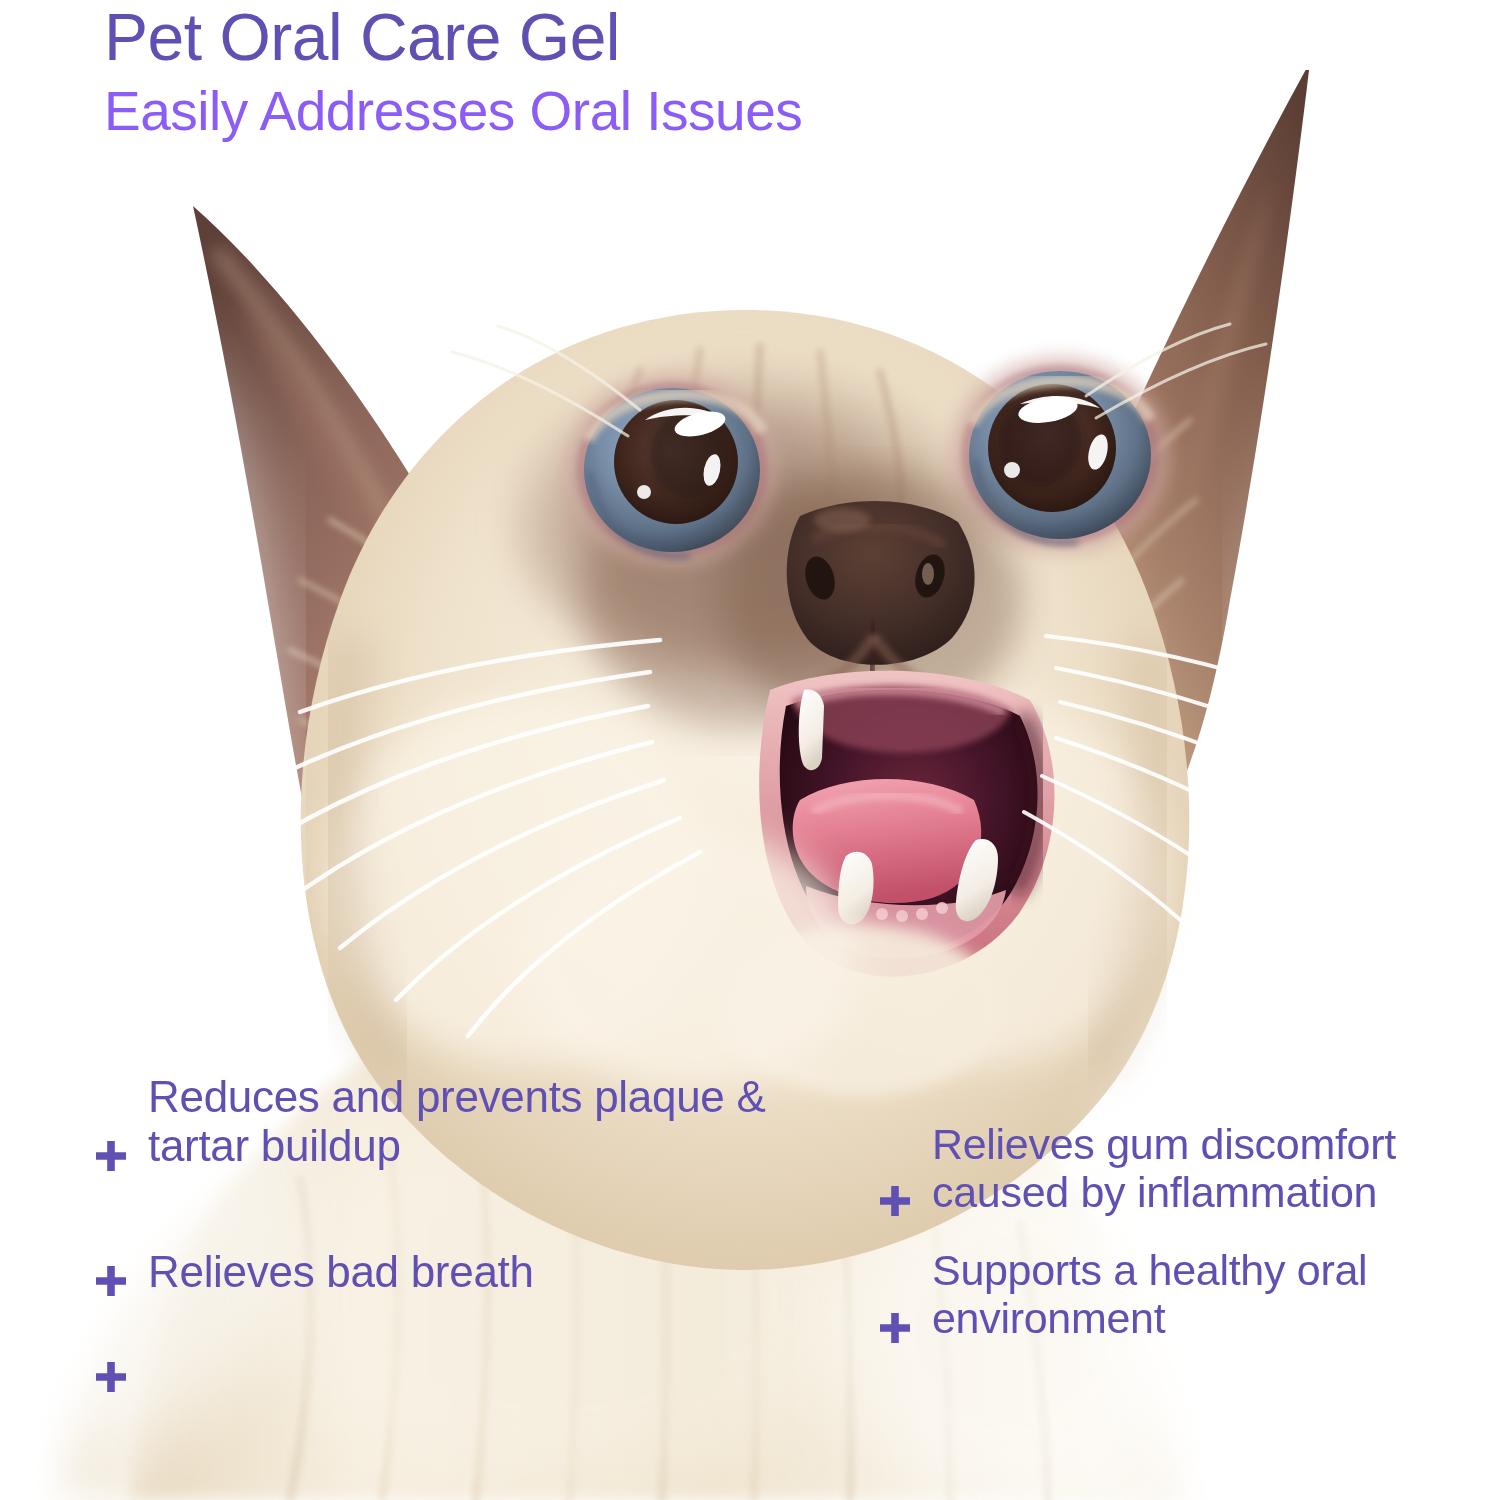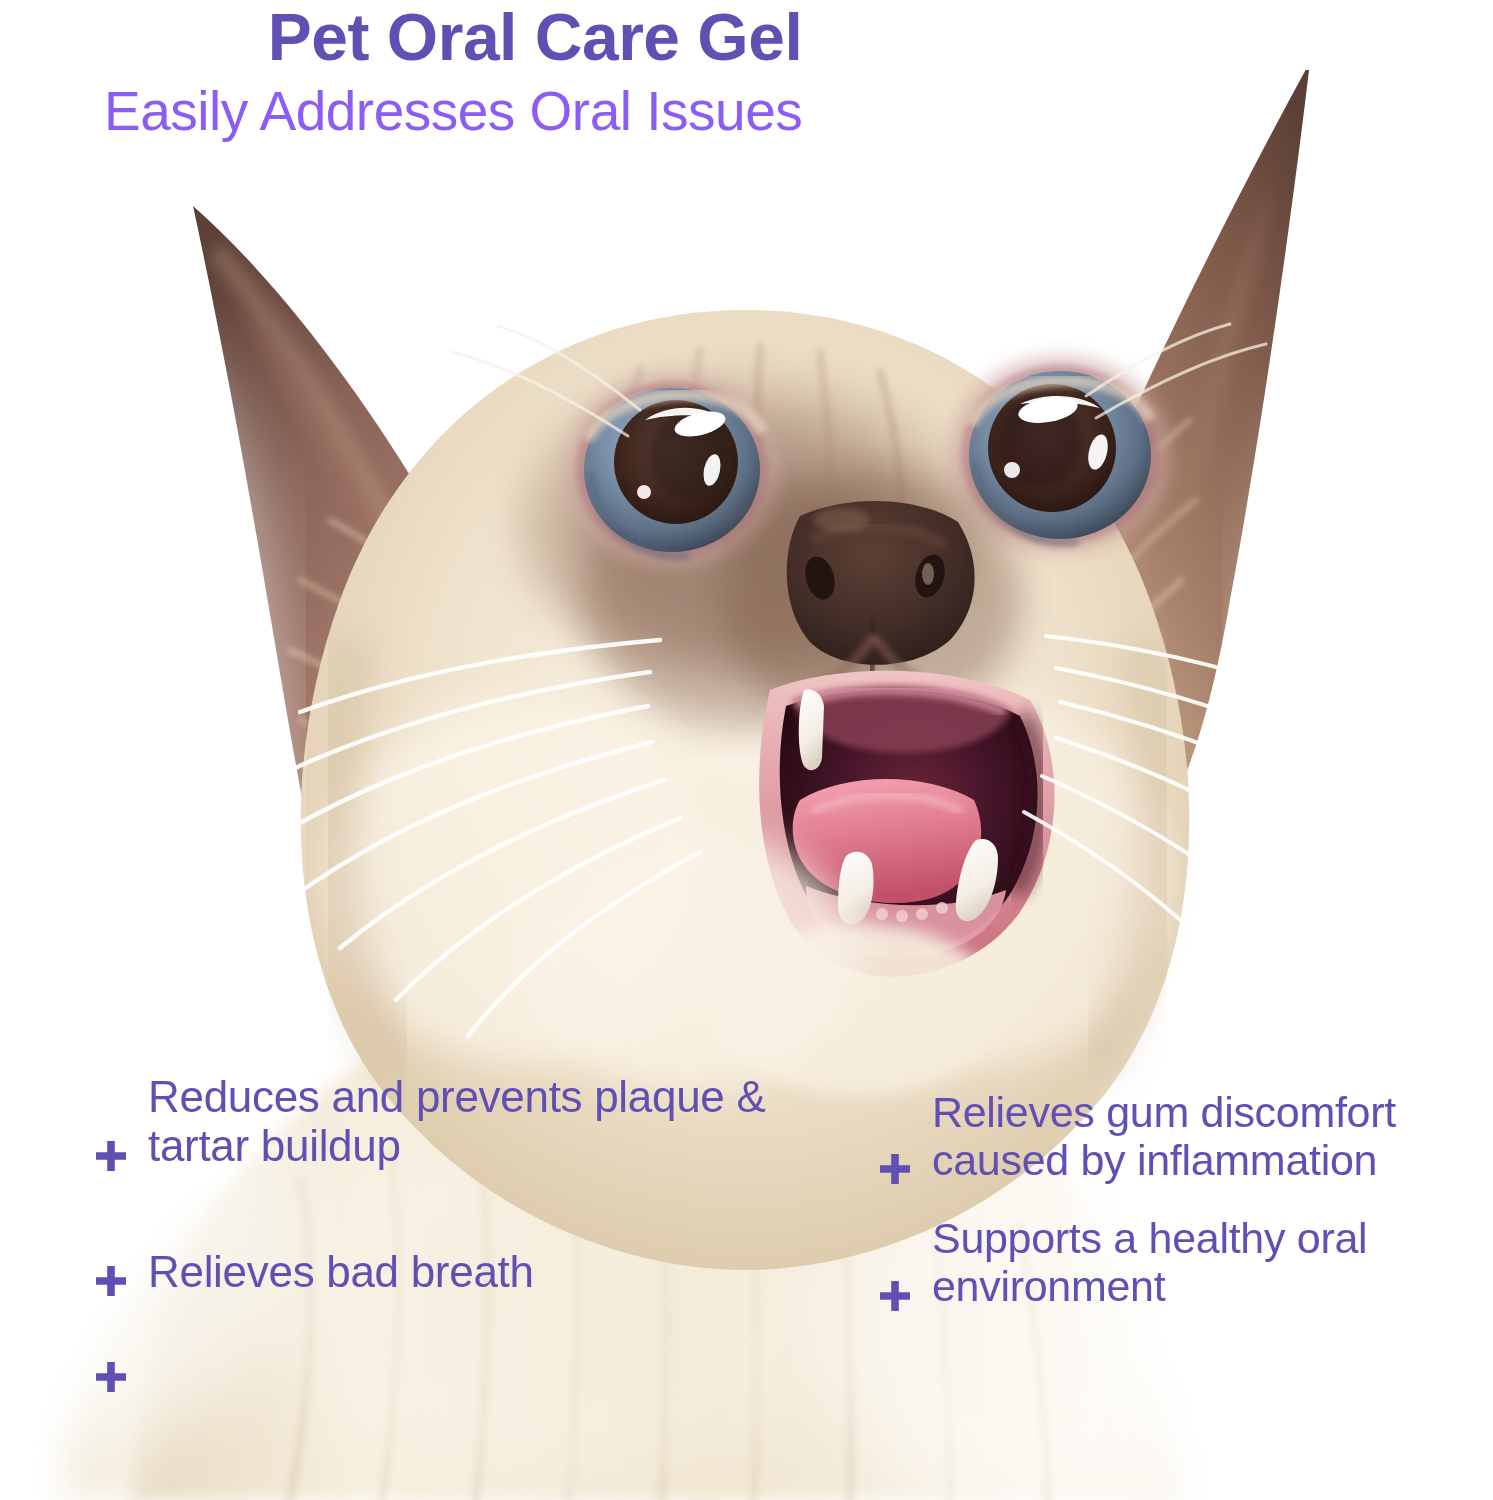--- a/index.html
+++ b/index.html
@@ -13,41 +13,40 @@
   #stage { position:relative; width:1493px; height:1500px; background:#fff; overflow:hidden; }
 
   
   #photo { position:absolute; left:0; top:0; width:1493px; height:1500px; }
   #photo svg { display:block; width:1493px; height:1500px; }
 
   
   .headline-block { position:absolute; left:104px; top:4px; z-index:40; }
   .title {
     font-size:66px;
-    font-weight:bold;
+    font-weight:normal;
     color:#6150B4;
     letter-spacing:-0.5px;
     line-height:1.0;
     white-space:nowrap;
-    text-align:right;
   }
   .subtitle {
     margin-top:14px;
     font-size:55px;
     font-weight:400;
     color:#8b5cf6;
     letter-spacing:-0.5px;
     line-height:1.0;
     white-space:nowrap;
   }
 
   
   .bullets { position:absolute; z-index:40; }
   #bullets-left  { left:96px;  top:1072px; width:720px; }
-  #bullets-right { left:880px; top:1088px; width:610px; }
+  #bullets-right { left:880px; top:1120px; width:610px; }
 
   .bullet-row { display:flex; align-items:flex-end; }
   #bullets-left  .bullet-row { margin-bottom:0; }
   .plus-icon { flex:0 0 auto; width:30px; height:30px; margin-top:14px; margin-right:22px; }
   .plus-icon svg { display:block; }
   .bullet-text {
     font-size:44px;
     font-weight:400;
     color:#6150B4;
     line-height:1.12;

